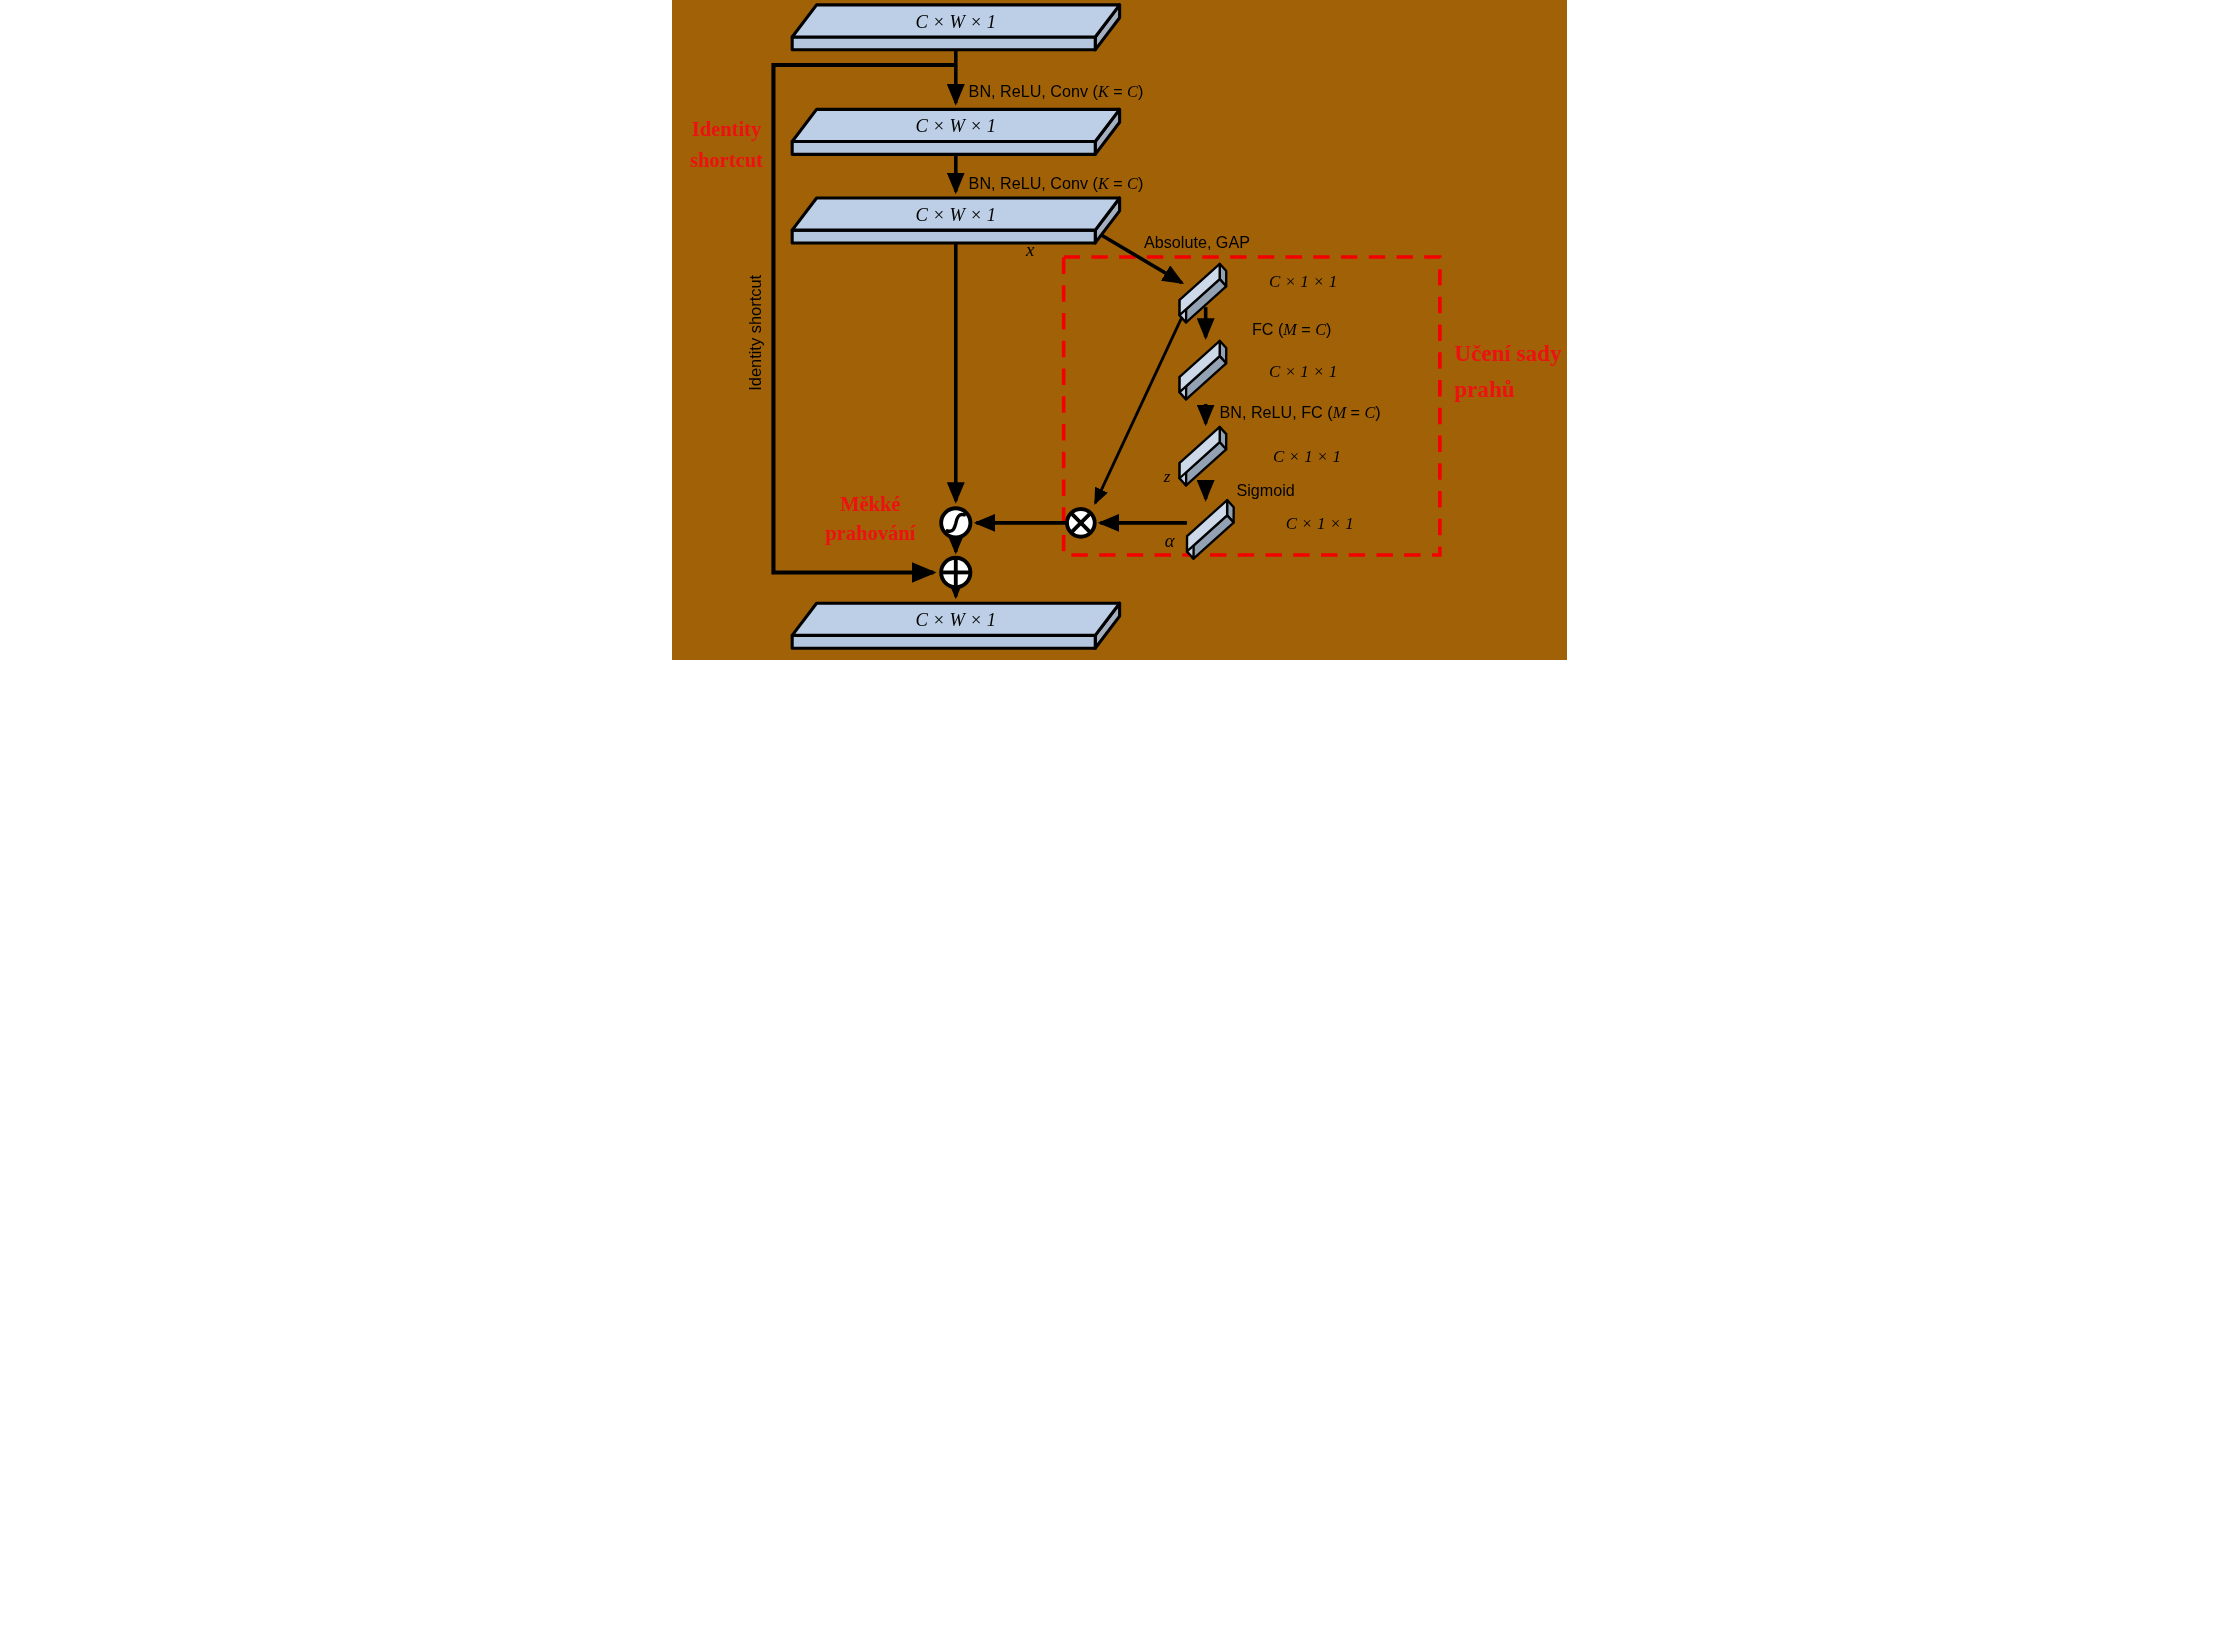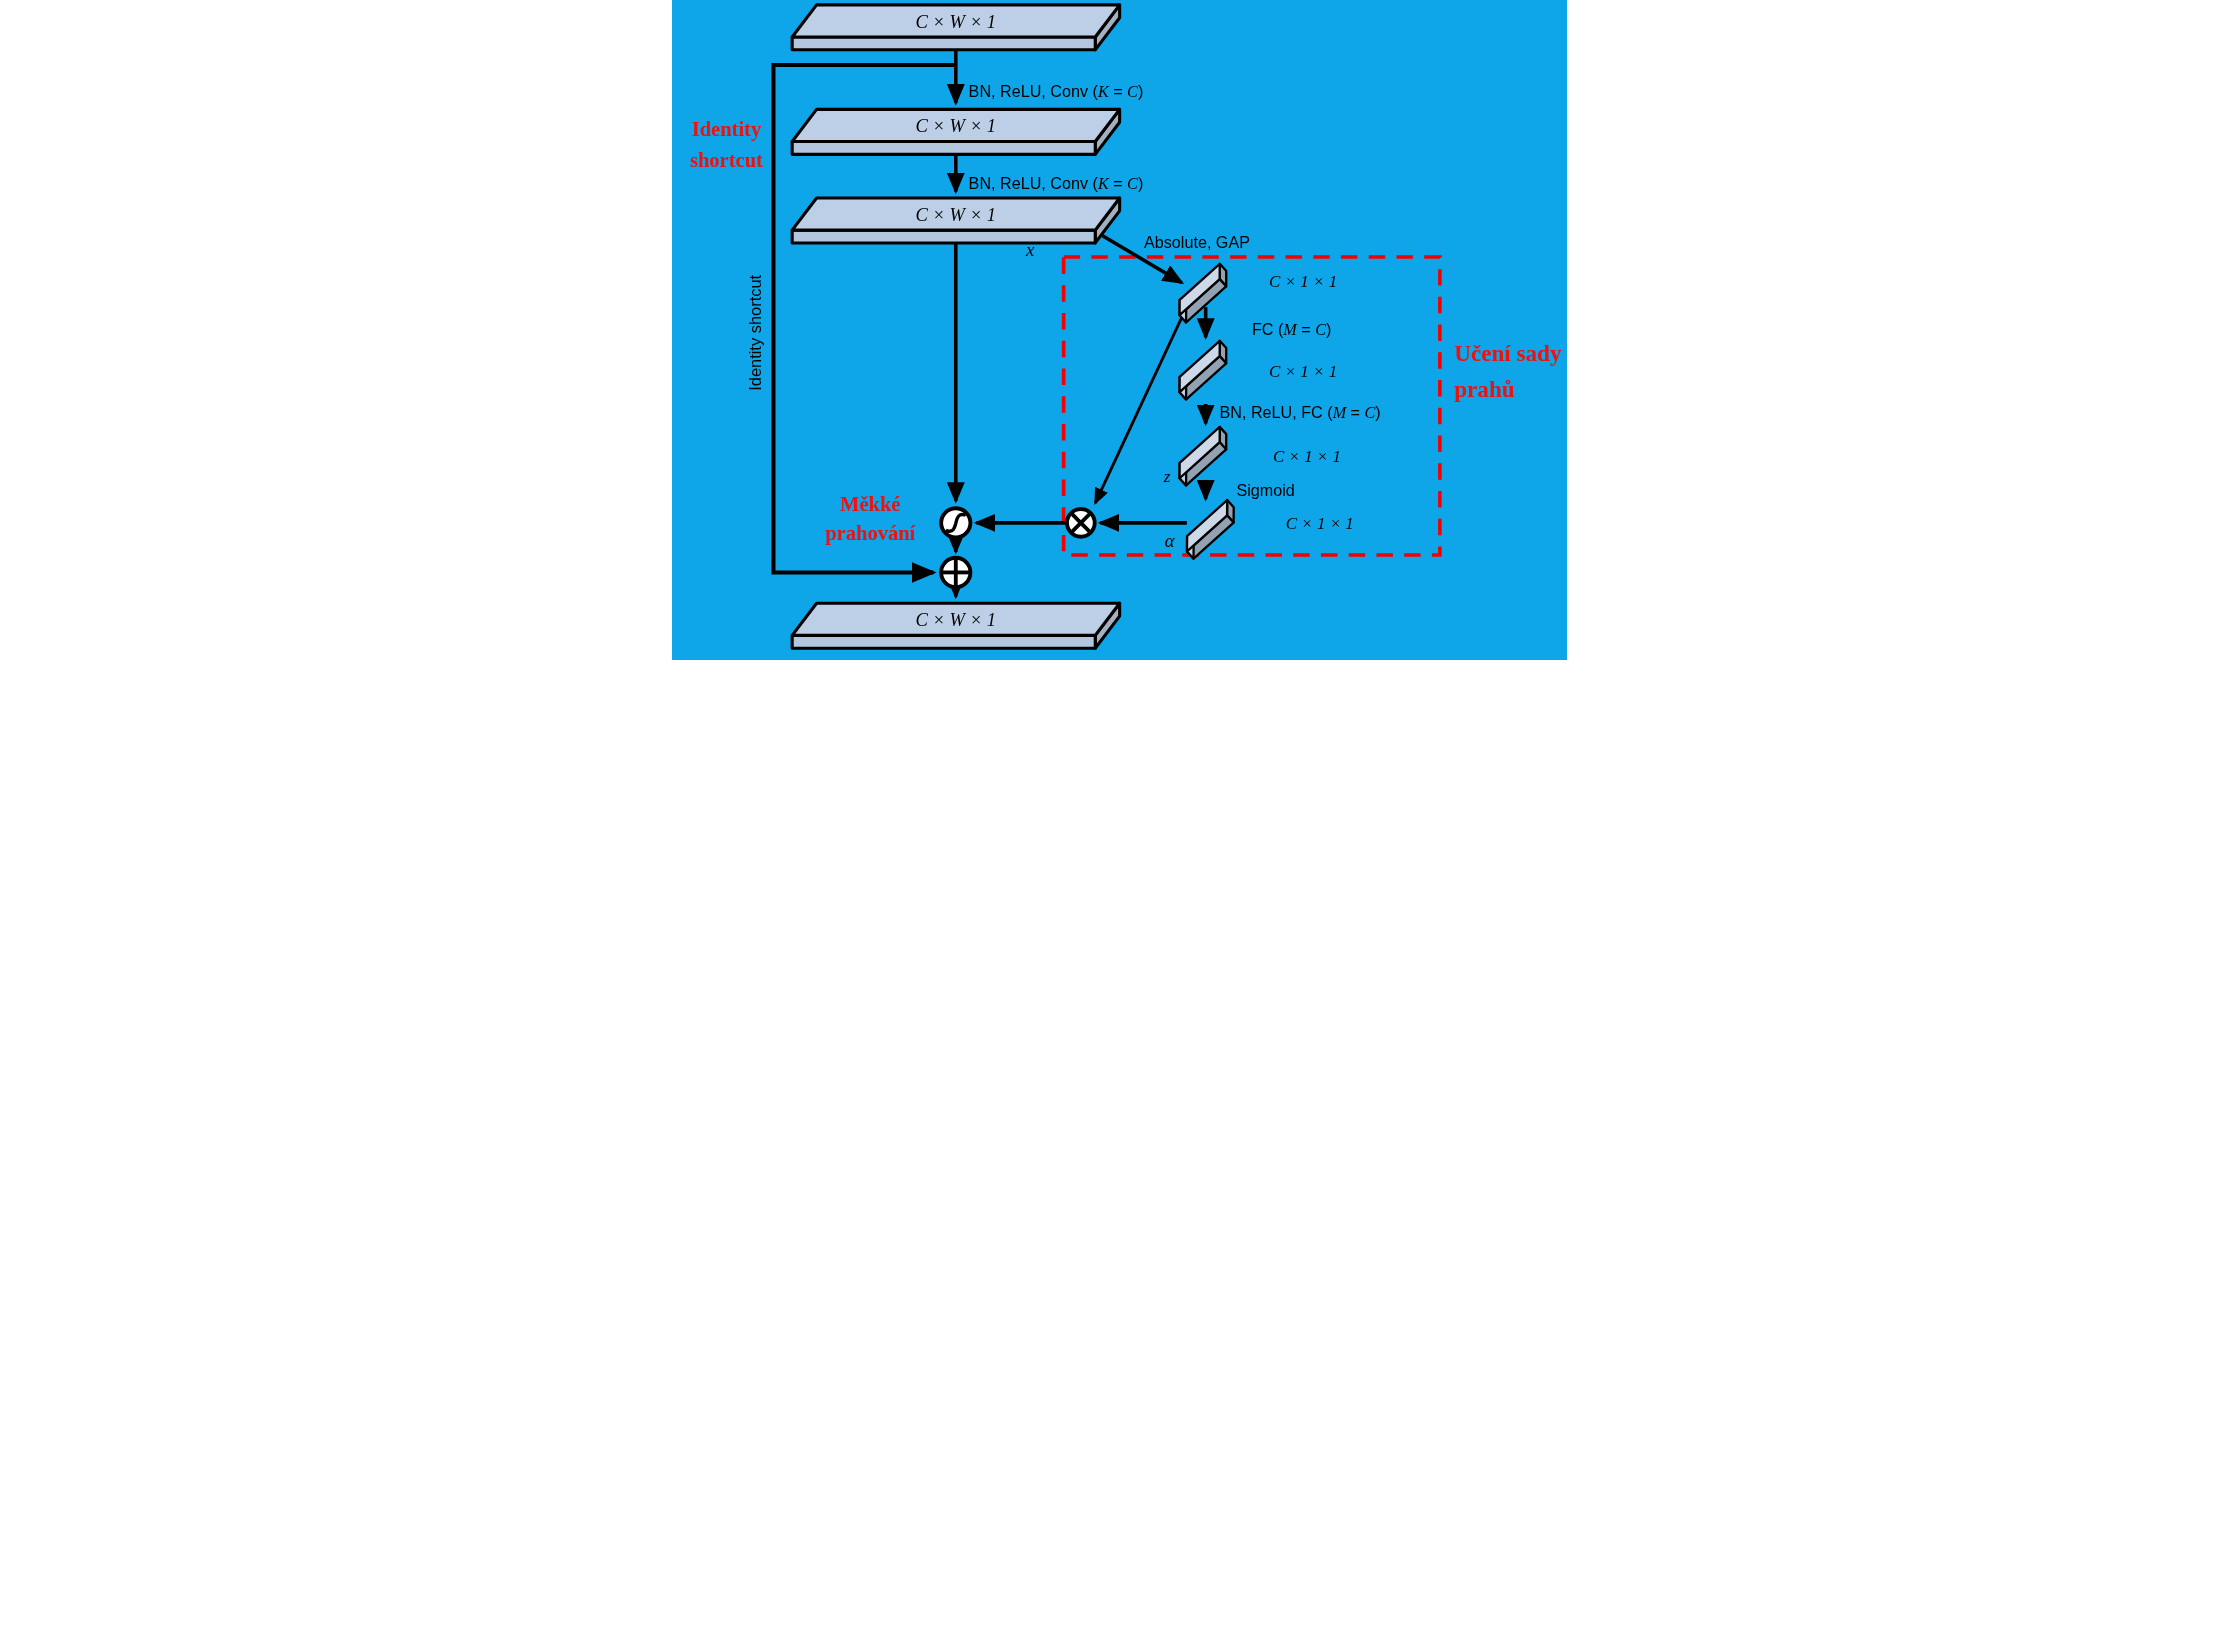--- a/index.html
+++ b/index.html
@@ -1,16 +1,16 @@
 <!DOCTYPE html>
 <html style="font-size:10.3px"><head>
 <meta charset="utf-8">
 <style>
   html,body{margin:0;padding:0;background:#ffffff;}
-  .stage{width:895px;height:660px;margin:0 auto;background:#0ea5e9;}
+  .stage{width:895px;height:660px;margin:0 auto;background:#a16207;}
   svg{display:block;width:100%;height:100%;}
   text{user-select:none;}
   .sans{font-family:"Liberation Sans","DejaVu Sans",sans-serif;fill:#000000;}
   .math{font-family:"Liberation Serif","DejaVu Serif",serif;font-style:italic;fill:#000000;}
   .redlbl{font-family:"Liberation Serif","DejaVu Serif",serif;font-weight:bold;fill:#ee1111;}
   .oplbl{font-size:63px;}
   .slab-outline{stroke:#000000;stroke-width:12;stroke-linejoin:round;}
   .blk-outline{stroke:#000000;stroke-width:9;stroke-linejoin:round;}
   .flow{stroke:#000000;stroke-width:14;fill:none;}
   .flow-thin{stroke:#000000;stroke-width:11;fill:none;}

